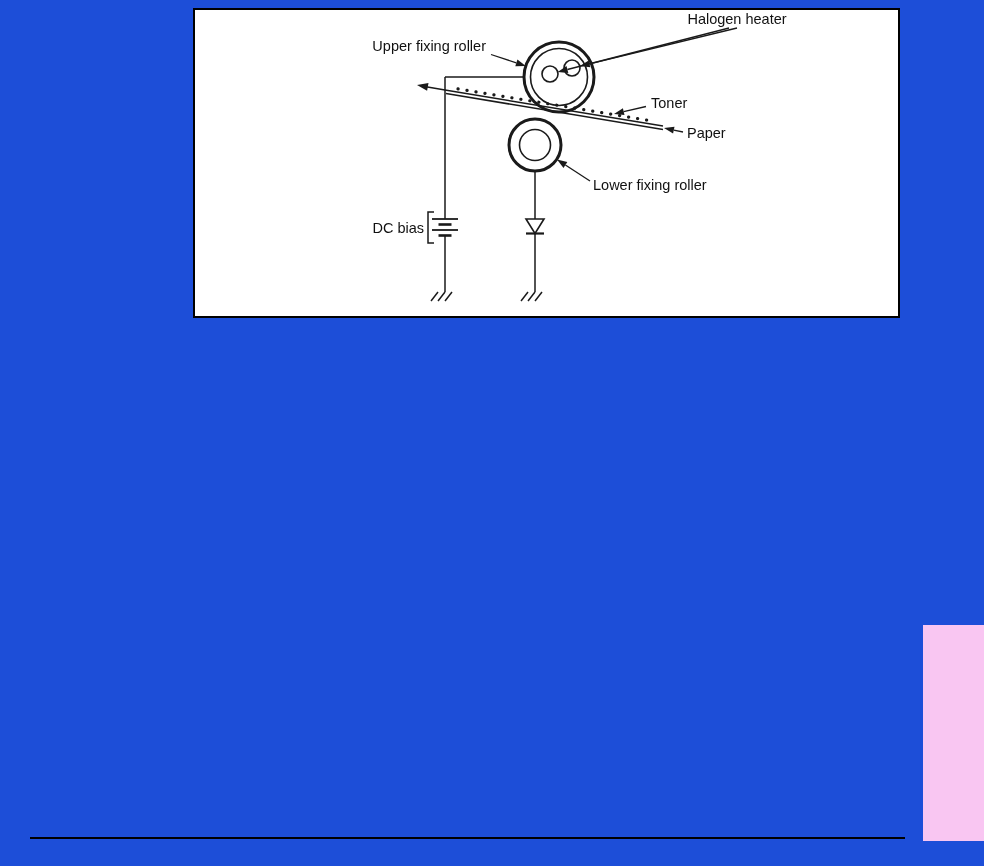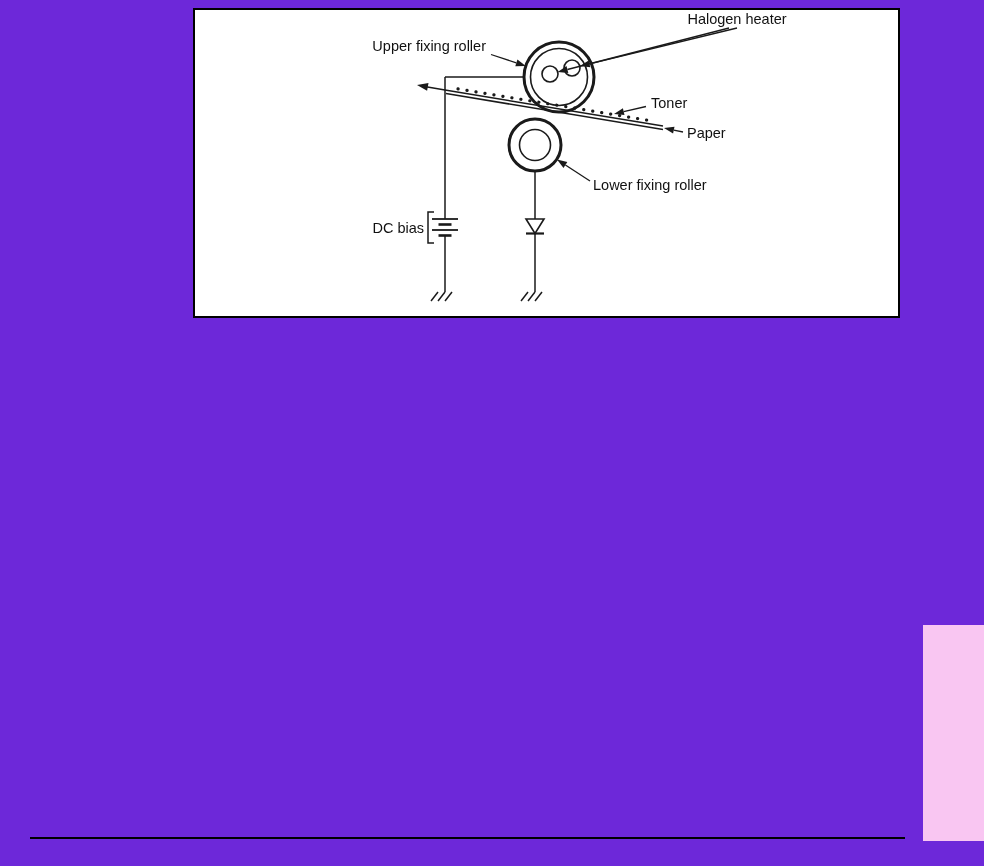--- a/index.html
+++ b/index.html
@@ -5,21 +5,21 @@
   * { margin: 0; padding: 0; box-sizing: content-box; }
   html, body {
     width: 984px; height: 866px;
     background: #ffffff;
     font-family: "Liberation Sans", sans-serif;
     overflow: hidden;
   }
   .page {
     position: relative;
     width: 984px; height: 866px;
-    background: #6d28d9;
+    background: #1d4ed8;
   }
   .diagram-frame {
     position: absolute;
     left: 193px; top: 8px;
     width: 703px; height: 306px;
     border: 2px solid #000000;
     background: #ffffff;
   }
   .diagram-frame svg { display: block; }
   svg text {

